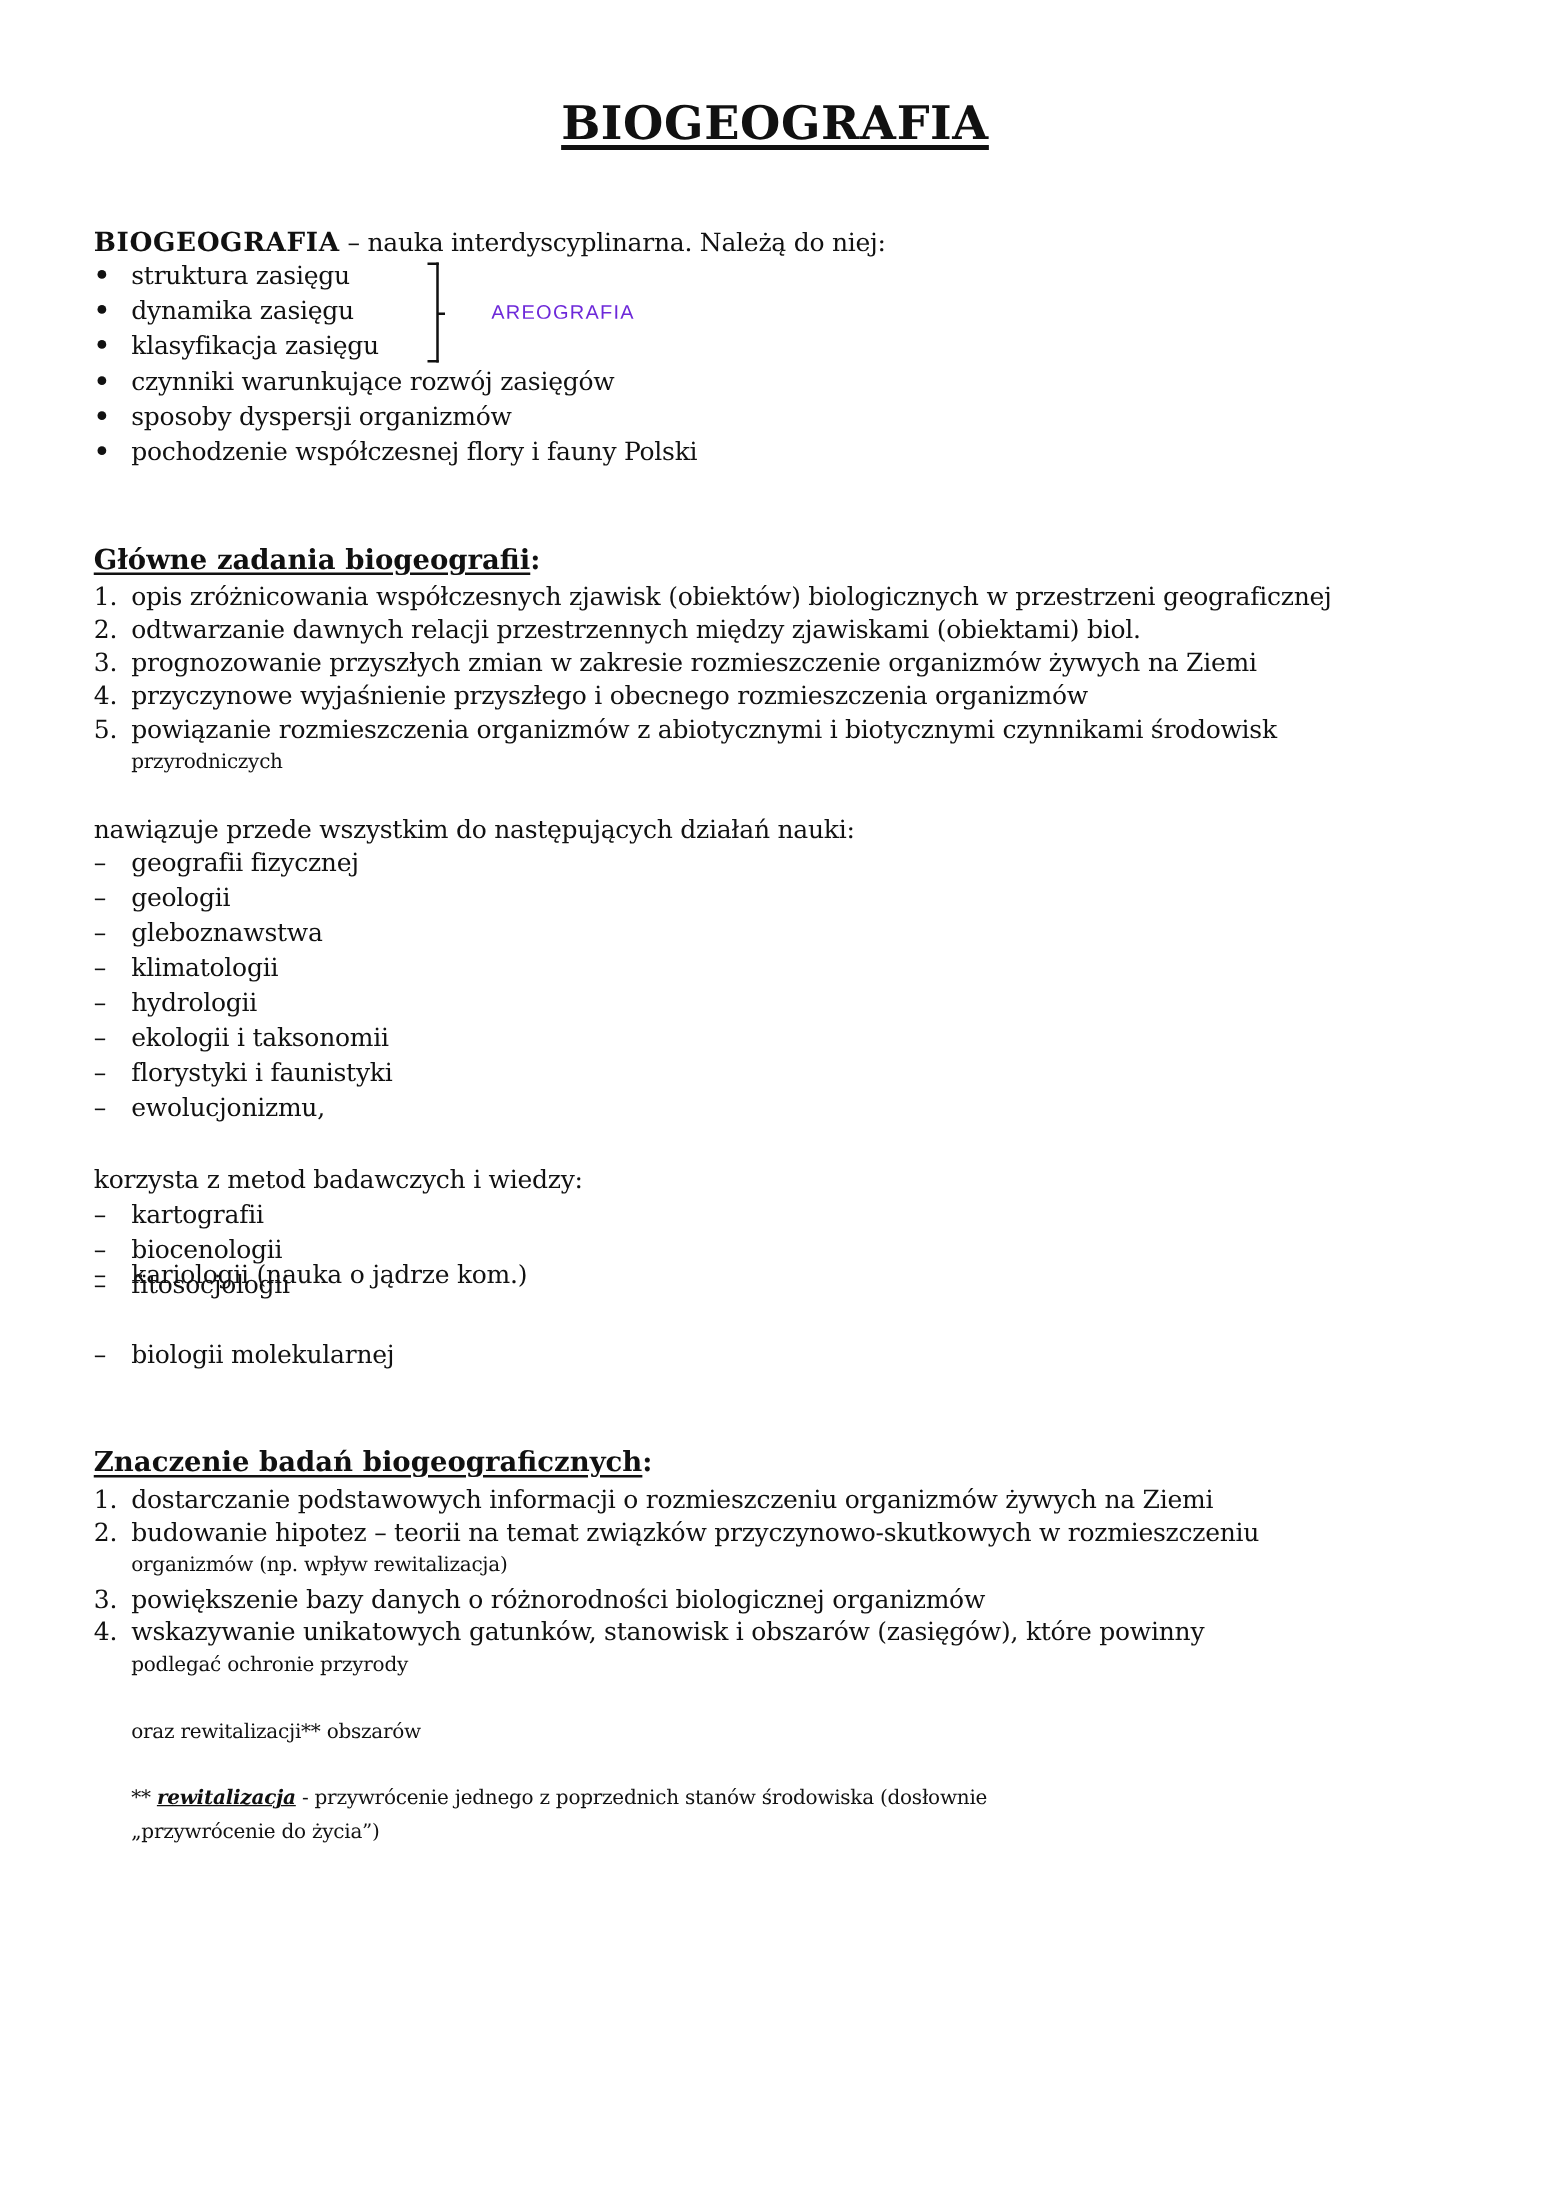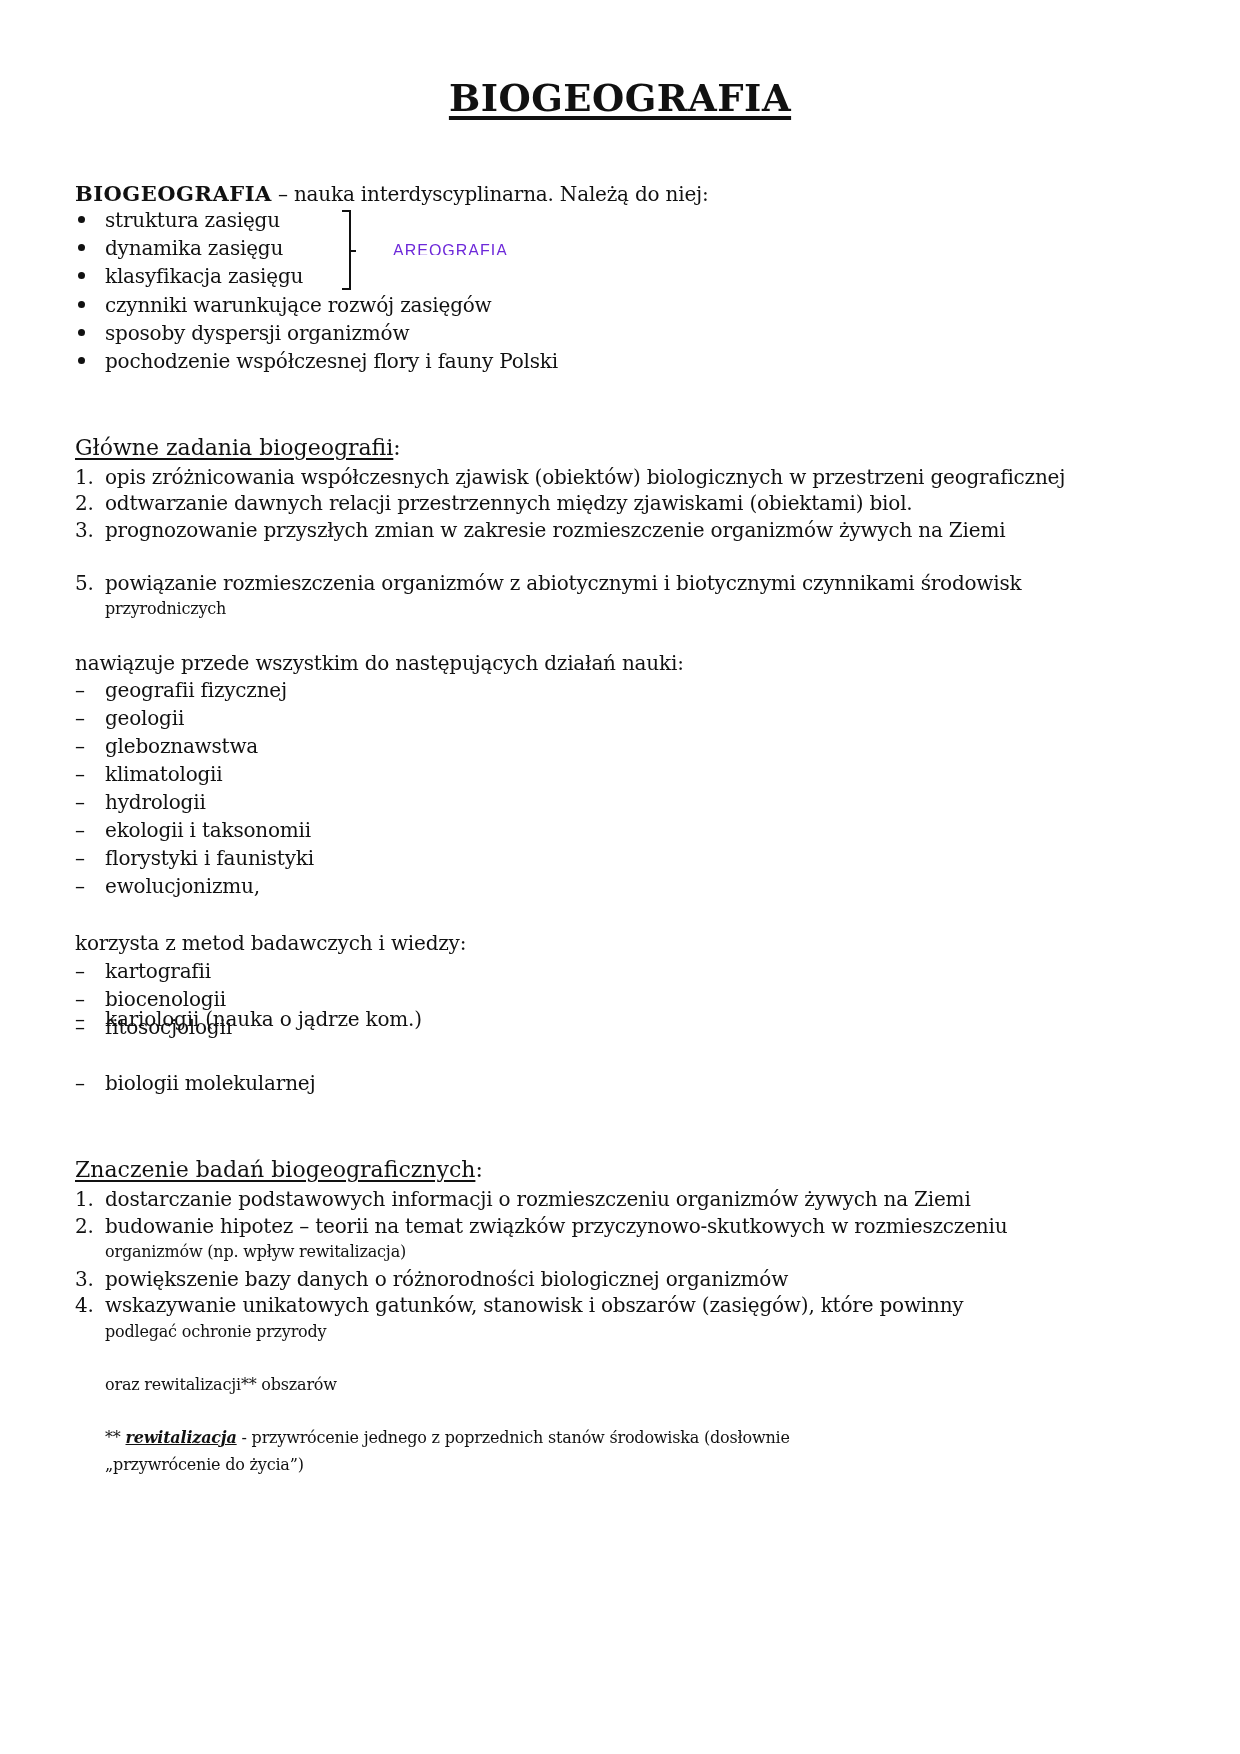--- a/index.html
+++ b/index.html
@@ -43,21 +43,21 @@
       line-height: 26px;
       white-space: nowrap;
       letter-spacing: -0.2px;
     }
     .bold { font-weight: bold; }
     .heading {
       position: absolute;
       left: 75px;
       font-size: 22px;
       line-height: 28px;
-      font-weight: normal;
+      font-weight: bold;
       white-space: nowrap;
     }
     .heading .ul {
       text-decoration: underline;
       text-decoration-thickness: 2px;
       text-underline-offset: 3px;
     }
     .item {
       position: absolute;
       left: 75px;
@@ -153,20 +153,21 @@
   <div class="bracket-tick"></div>
   <div class="areografia">AREOGRAFIA</div>
 
   <div class="heading" style="top:434px;">
     <span class="ul">Główne zadania biogeografii</span><span>:</span>
   </div>
 
   <div class="item" style="top:464px;"><span class="marker">1.</span><span>opis zróżnicowania współczesnych zjawisk (obiektów) biologicznych w przestrzeni geograficznej</span></div>
   <div class="item" style="top:490px;"><span class="marker">2.</span><span>odtwarzanie dawnych relacji przestrzennych między zjawiskami (obiektami) biol.</span></div>
   <div class="item" style="top:517px;"><span class="marker">3.</span><span>prognozowanie przyszłych zmian w zakresie rozmieszczenie organizmów żywych na Ziemi</span></div>
+  <div class="item" style="top:543px;"><span class="marker">4.</span><span>przyczynowe wyjaśnienie przyszłego i obecnego rozmieszczenia organizmów</span></div>
   <div class="item" style="top:570px;"><span class="marker">5.</span><span>powiązanie rozmieszczenia organizmów z abiotycznymi i biotycznymi czynnikami środowisk</span></div>
   <div class="cont" style="top:596px;">przyrodniczych</div>
 
   <div class="line" style="top:650px;">nawiązuje przede wszystkim do następujących działań nauki:</div>
   <div class="item" style="top:677px;"><span class="dash">–</span><span>geografii fizycznej</span></div>
   <div class="item" style="top:705px;"><span class="dash">–</span><span>geologii</span></div>
   <div class="item" style="top:733px;"><span class="dash">–</span><span>gleboznawstwa</span></div>
   <div class="item" style="top:761px;"><span class="dash">–</span><span>klimatologii</span></div>
   <div class="item" style="top:789px;"><span class="dash">–</span><span>hydrologii</span></div>
   <div class="item" style="top:817px;"><span class="dash">–</span><span>ekologii i taksonomii</span></div>

